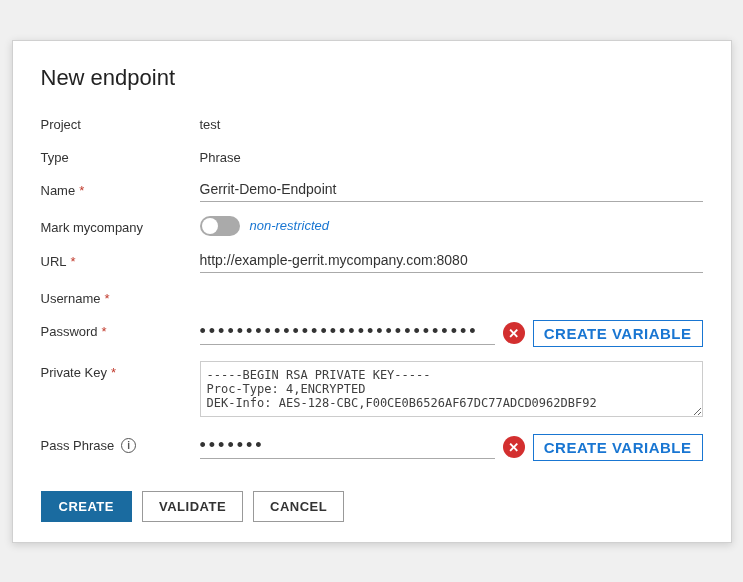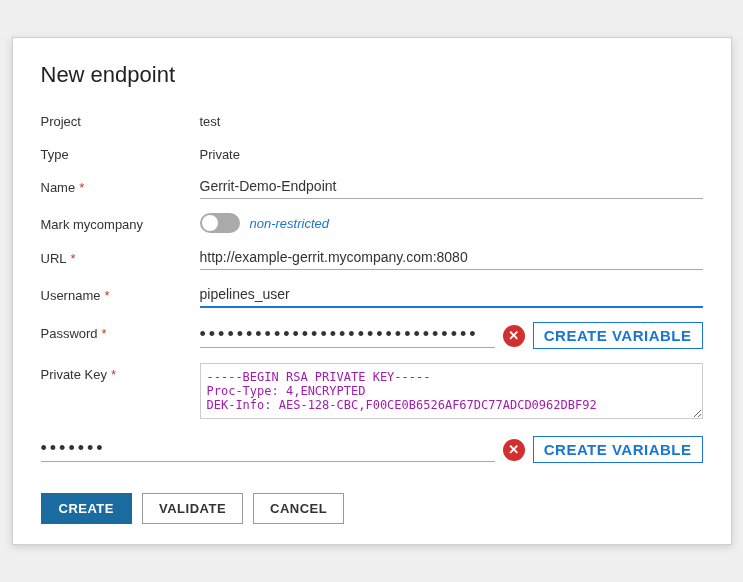--- a/index.html
+++ b/index.html
@@ -77,21 +77,21 @@
       padding: 6px;
       resize: vertical;
       font-family: Arial, sans-serif;
     }
     .textarea-key {
       width: 100%;
       height: 56px;
       border: 1px solid #ccc;
       outline: none;
       font-size: 12px;
-      color: #a21caf;
+      color: #404040;
       padding: 6px;
       resize: vertical;
       font-family: monospace;
     }
     
     .toggle-container {
       display: flex;
       align-items: center;
       gap: 10px;
     }
@@ -230,21 +230,21 @@
 <div class="dialog">
   <div class="dialog-title">New endpoint</div>
 
   <div class="form-row">
     <div class="form-label">Project</div>
     <div class="form-value static-value">test</div>
   </div>
 
   <div class="form-row">
     <div class="form-label">Type</div>
-    <div class="form-value static-value">Private</div>
+    <div class="form-value static-value">Phrase</div>
   </div>
 
   <div class="form-row">
     <div class="form-label">
       <span>Name</span>
       <span class="required-star">*</span>
     </div>
     <div class="form-value">
       <input type="text" class="text-input" value="Gerrit-Demo-Endpoint" style="">
     </div>
@@ -272,23 +272,20 @@
     <div class="form-value">
       <input type="text" class="text-input" value="http://example-gerrit.mycompany.com:8080" style="">
     </div>
   </div>
 
   <div class="form-row">
     <div class="form-label">
       <span>Username</span>
       <span class="required-star">*</span>
     </div>
-    <div class="form-value">
-      <input type="text" class="text-input text-input-active" value="pipelines_user" style="">
-    </div>
   </div>
 
   <div class="form-row">
     <div class="form-label">
       <span>Password</span>
       <span class="required-star">*</span>
     </div>
     <div class="form-value">
       <div class="password-row">
         <div class="password-dots">••••••••••••••••••••••••••••••</div>
@@ -304,20 +301,24 @@
       <span class="required-star">*</span>
     </div>
     <div class="form-value">
       <textarea class="textarea-key" style="">-----BEGIN RSA PRIVATE KEY-----
 Proc-Type: 4,ENCRYPTED
 DEK-Info: AES-128-CBC,F00CE0B6526AF67DC77ADCD0962DBF92</textarea>
     </div>
   </div>
 
   <div class="form-row">
+    <div class="form-label">
+      <span>Pass Phrase</span>
+      <span class="info-icon">i</span>
+    </div>
     <div class="form-value">
       <div class="password-row">
         <div class="password-dots">•••••••</div>
         <button class="clear-btn">✕</button>
         <button class="create-var-btn">CREATE VARIABLE</button>
       </div>
     </div>
   </div>
 
   <div class="footer">

